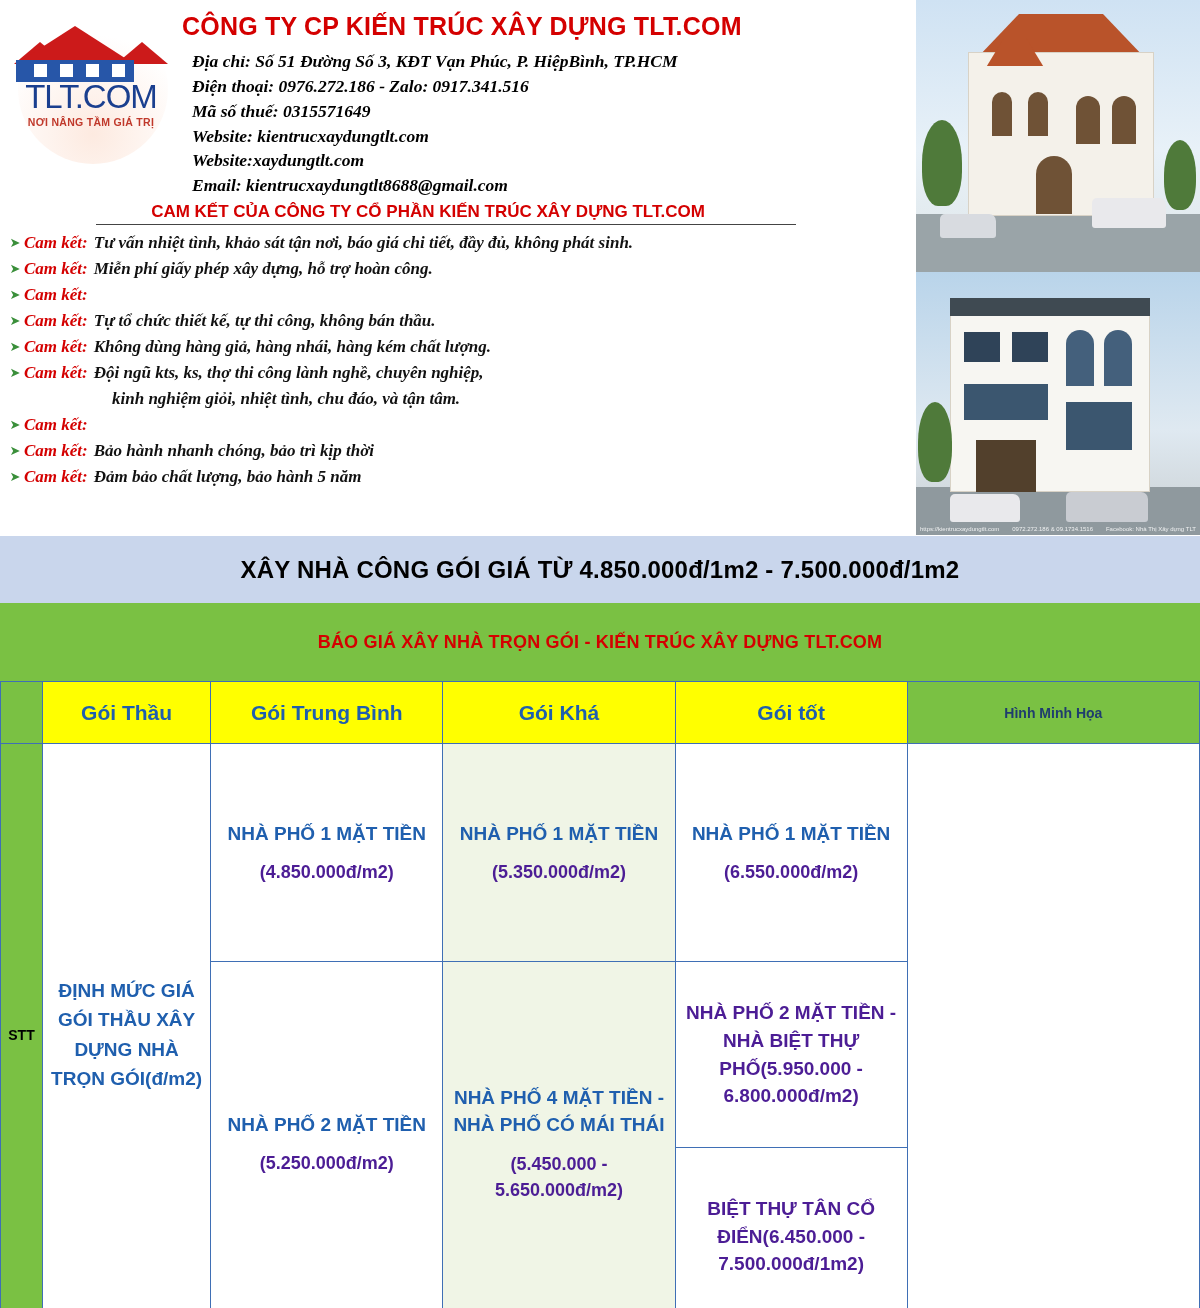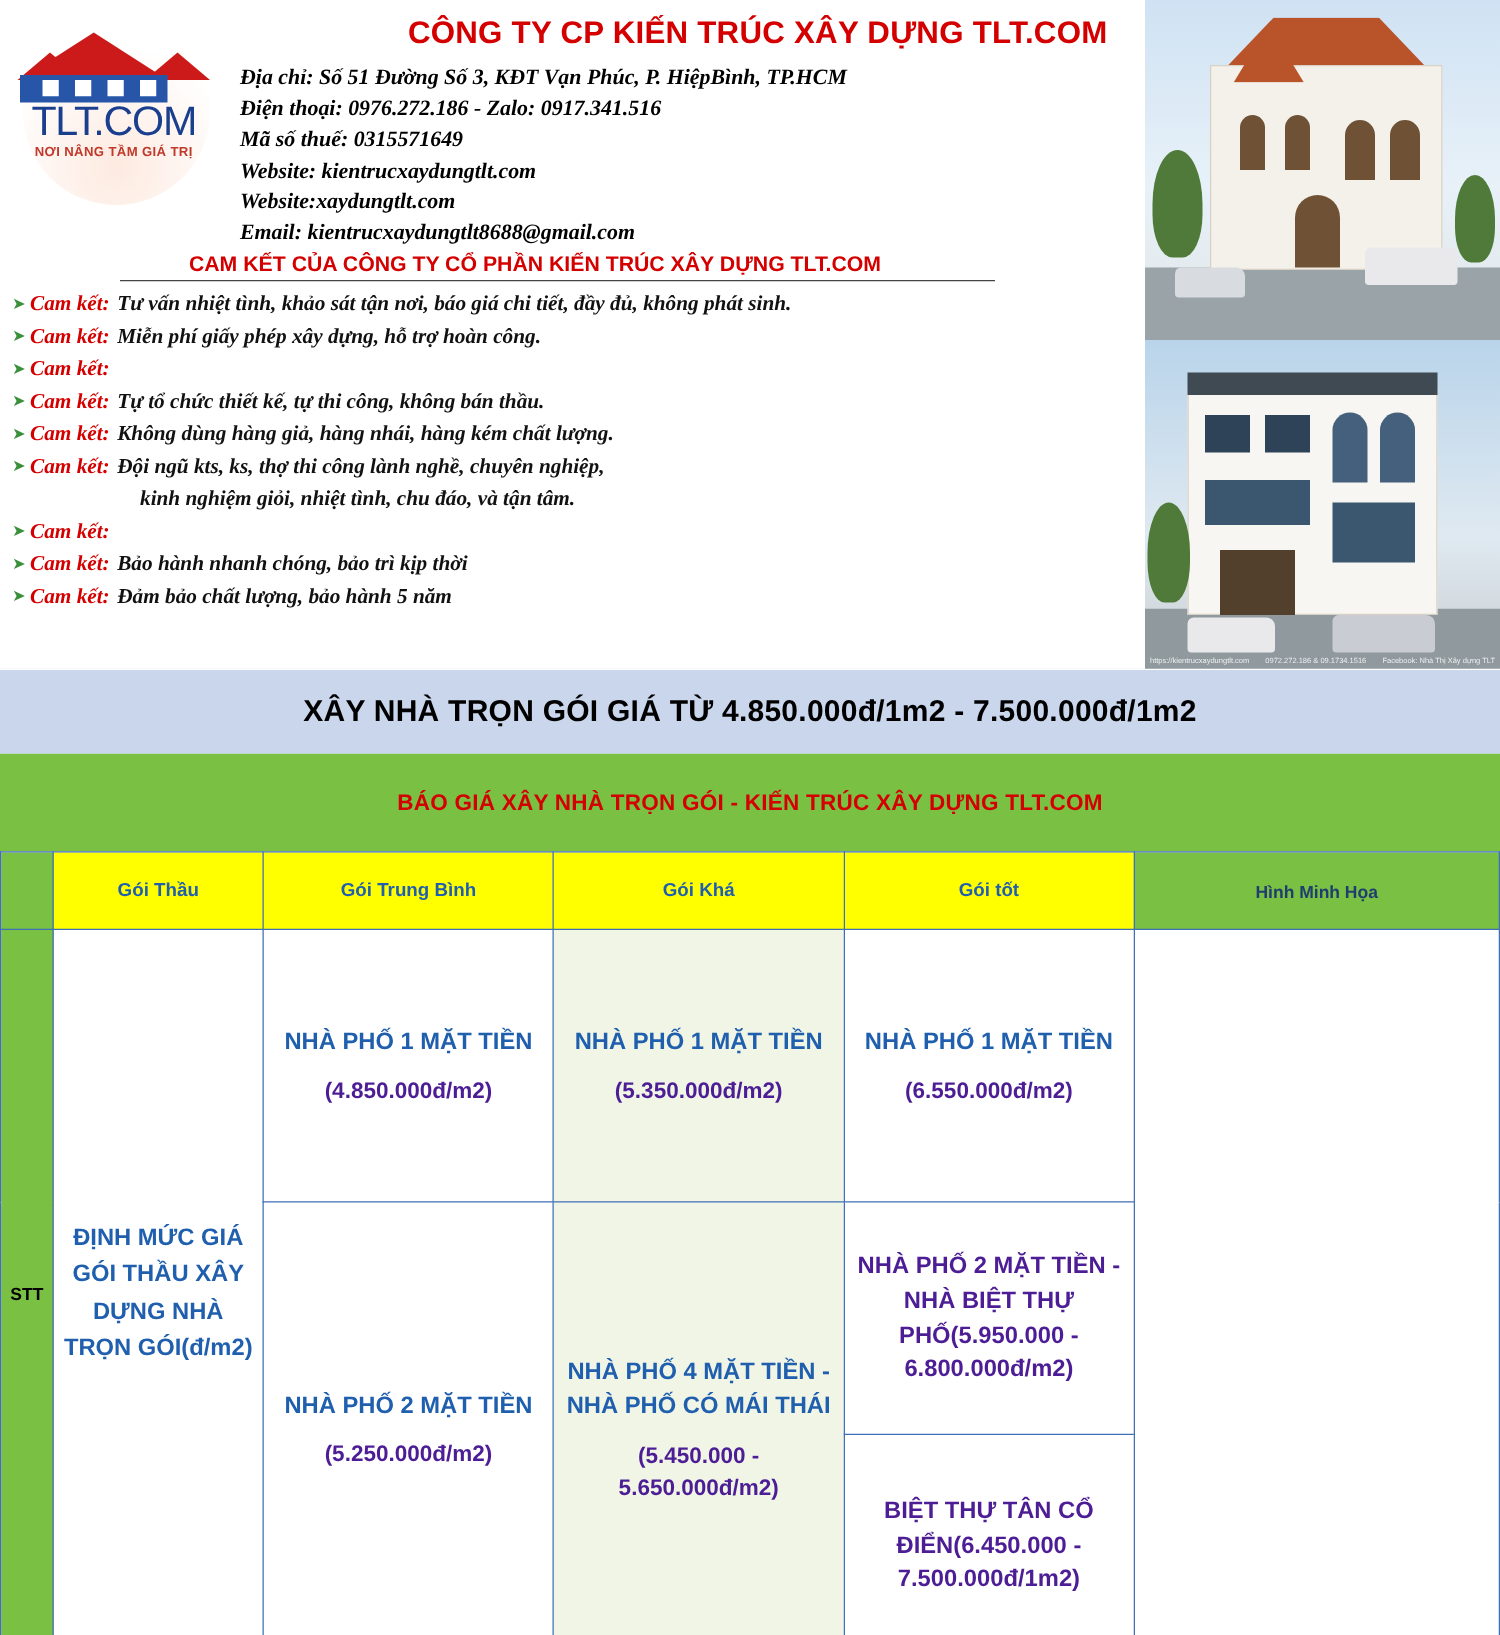--- a/index.html
+++ b/index.html
@@ -104,21 +104,21 @@
   }
 
   .company-block {
     flex: 1;
     padding-top: 8px;
   }
   .company-title {
     font-size: 25px;
     font-weight: bold;
     color: #d40000;
-    text-align: right;
+    text-align: left;
     padding-right: 30px;
     letter-spacing: 0.2px;
   }
   .company-lines {
     margin-top: 8px;
     padding-left: 10px;
   }
   .company-lines div {
     font-family: "Liberation Serif", serif;
     font-style: italic;
@@ -259,21 +259,21 @@
   .col-stt { width: 42px; }
   .col-a { width: 168px; }
   .col-b { width: 232px; }
   .col-c { width: 232px; }
   .col-d { width: 232px; }
   .col-img { width: 292px; }
 
   .hdr {
     background: #ffff00;
     height: 62px;
-    font-size: 15px;
+    font-size: 21px;
     font-weight: bold;
     color: #1f5fae;
   }
   .hdr-img {
     background: #7ac143;
     font-size: 14px;
     font-weight: bold;
     color: #1f3d6e;
   }
   .cell-green {
@@ -450,21 +450,21 @@
       <div class="ph-watermark">
         <span>https://kientrucxaydungtlt.com</span>
         <span>0972.272.186 &amp; 09.1734.1516</span>
         <span>Facebook: Nhà Thị Xây dựng TLT</span>
       </div>
     </div>
   </div>
 </div>
 
 <div class="price-banner">
-  <span>XÂY NHÀ TRỌN GÓI GIÁ TỪ 4.850.000đ/1m2 - 7.500.000đ/1m2</span>
+  <span>XÂY NHÀ CÔNG GÓI GIÁ TỪ 4.850.000đ/1m2 - 7.500.000đ/1m2</span>
 </div>
 
 <div class="green-banner">
   <span>BÁO GIÁ XÂY NHÀ TRỌN GÓI - KIẾN TRÚC XÂY DỰNG TLT.COM</span>
 </div>
 
 <table class="tbl">
   <colgroup>
     <col class="col-stt">
       <col class="col-a">

